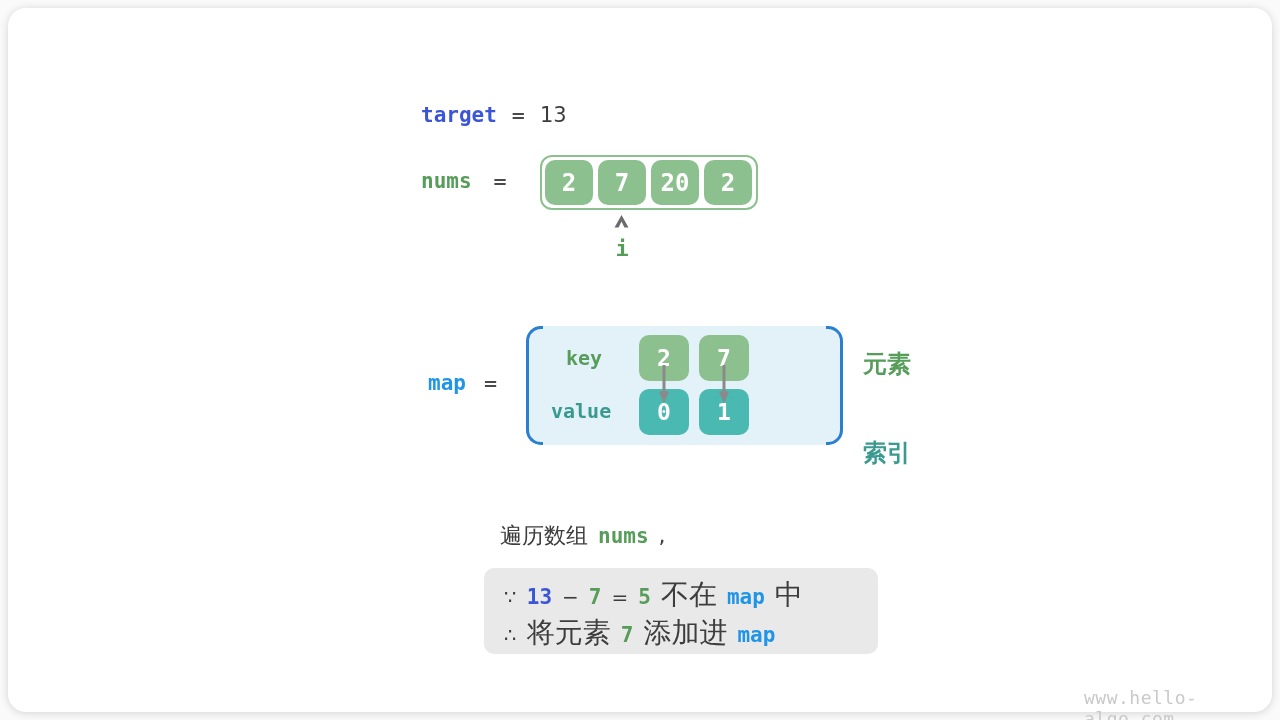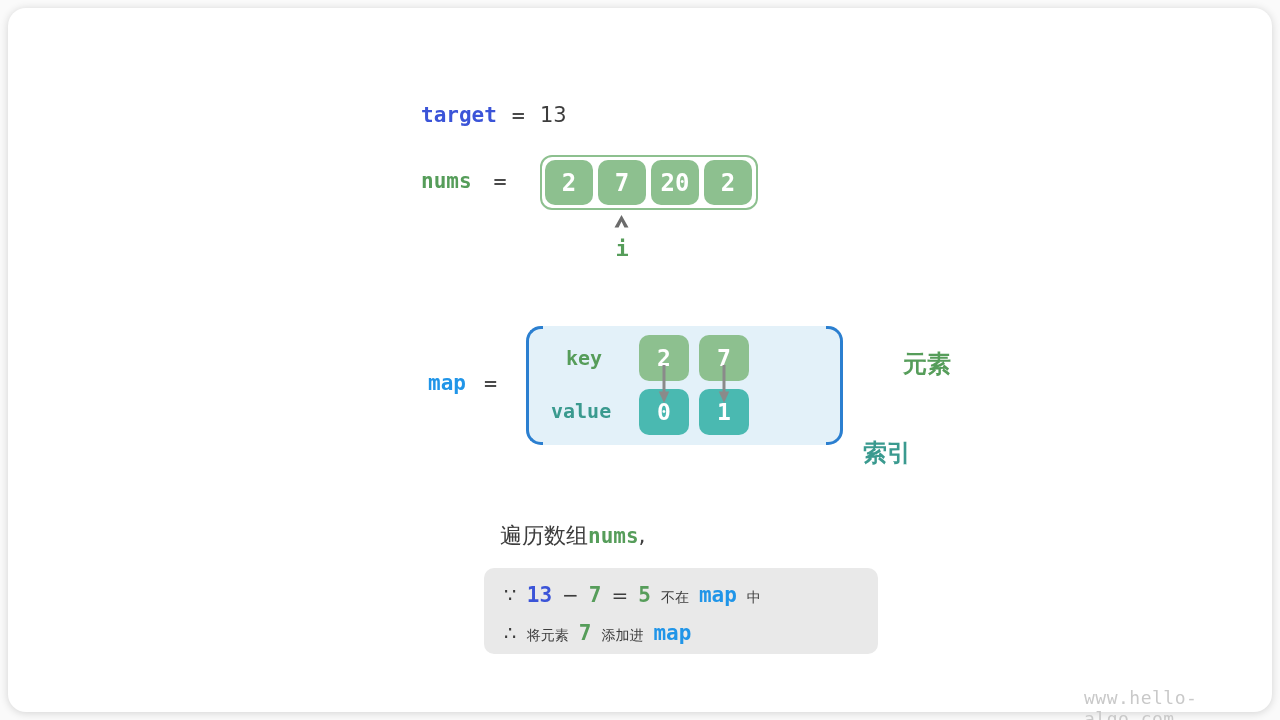--- a/index.html
+++ b/index.html
@@ -81,29 +81,29 @@
     color:#fff;font-size:23px;font-weight:700;
     font-family:"DejaVu Sans Mono","Liberation Mono",monospace;
     display:flex;align-items:center;justify-content:center;
   }
   .kv-box.key{background:var(--green_box);top:9px;}
   .kv-box.val{background:var(--teal_box);top:63px;}
 
   .side-label{font-size:24px;font-weight:700;}
 
   
-  .caption{left:492px;top:513px;display:flex;align-items:baseline;font-size:22px;}
+  .caption{left:492px;top:513px;display:flex;align-items:baseline;gap:10px;font-size:22px;}
   .caption .code{font-size:21px;font-weight:700;}
   .note-box{
     left:476px;top:560px;width:394px;height:86px;
     background:var(--note_bg);border-radius:10px;
     padding:10px 0 0 20px;display:flex;flex-direction:column;gap:4px;
   }
   .note-line{display:flex;align-items:baseline;gap:10px;height:34px;line-height:34px;}
-  .note-line .t{font-size:14px;}
+  .note-line .t{font-size:28px;}
   .note-line .sym{font-size:20px;}
   .note-line .num{font-size:21px;font-weight:700;font-family:"DejaVu Sans Mono","Liberation Mono",monospace;}
 
   .watermark{
     left:1076px;top:679px;font-size:18px;letter-spacing:0.5px;
     color:var(--watermark_gray);
     font-family:"DejaVu Sans Mono","Liberation Mono",monospace;
   }
 </style>
 </head>
@@ -155,21 +155,21 @@
       <svg style="position:absolute;left:132px;top:39px;" width="12" height="38" viewBox="0 0 12 38">
         <line x1="6" y1="0" x2="6" y2="27" stroke="#8a8a8a" stroke-width="3"></line>
         <polygon points="6,38 0.8,26.5 11.2,26.5" fill="#8a8a8a"></polygon>
       </svg>
       <svg style="position:absolute;left:192px;top:39px;" width="12" height="38" viewBox="0 0 12 38">
         <line x1="6" y1="0" x2="6" y2="27" stroke="#8a8a8a" stroke-width="3"></line>
         <polygon points="6,38 0.8,26.5 11.2,26.5" fill="#8a8a8a"></polygon>
       </svg>
     </div>
 
-    <div class="abs side-label green" style="left:855px;top:340px;margin-left:40px;">元素</div>
+    <div class="abs side-label green" style="left:855px;top:340px;">元素</div>
     <div class="abs side-label teal" style="left:855px;top:389px;margin-top:40px;">索引</div>
 
     <div class="abs caption">
       <span class="dark">遍历数组</span>
       <span class="code mono bold green">nums</span>
       <span class="dark">,</span>
     </div>
 
     <div class="abs note-box">
       <div class="note-line">

